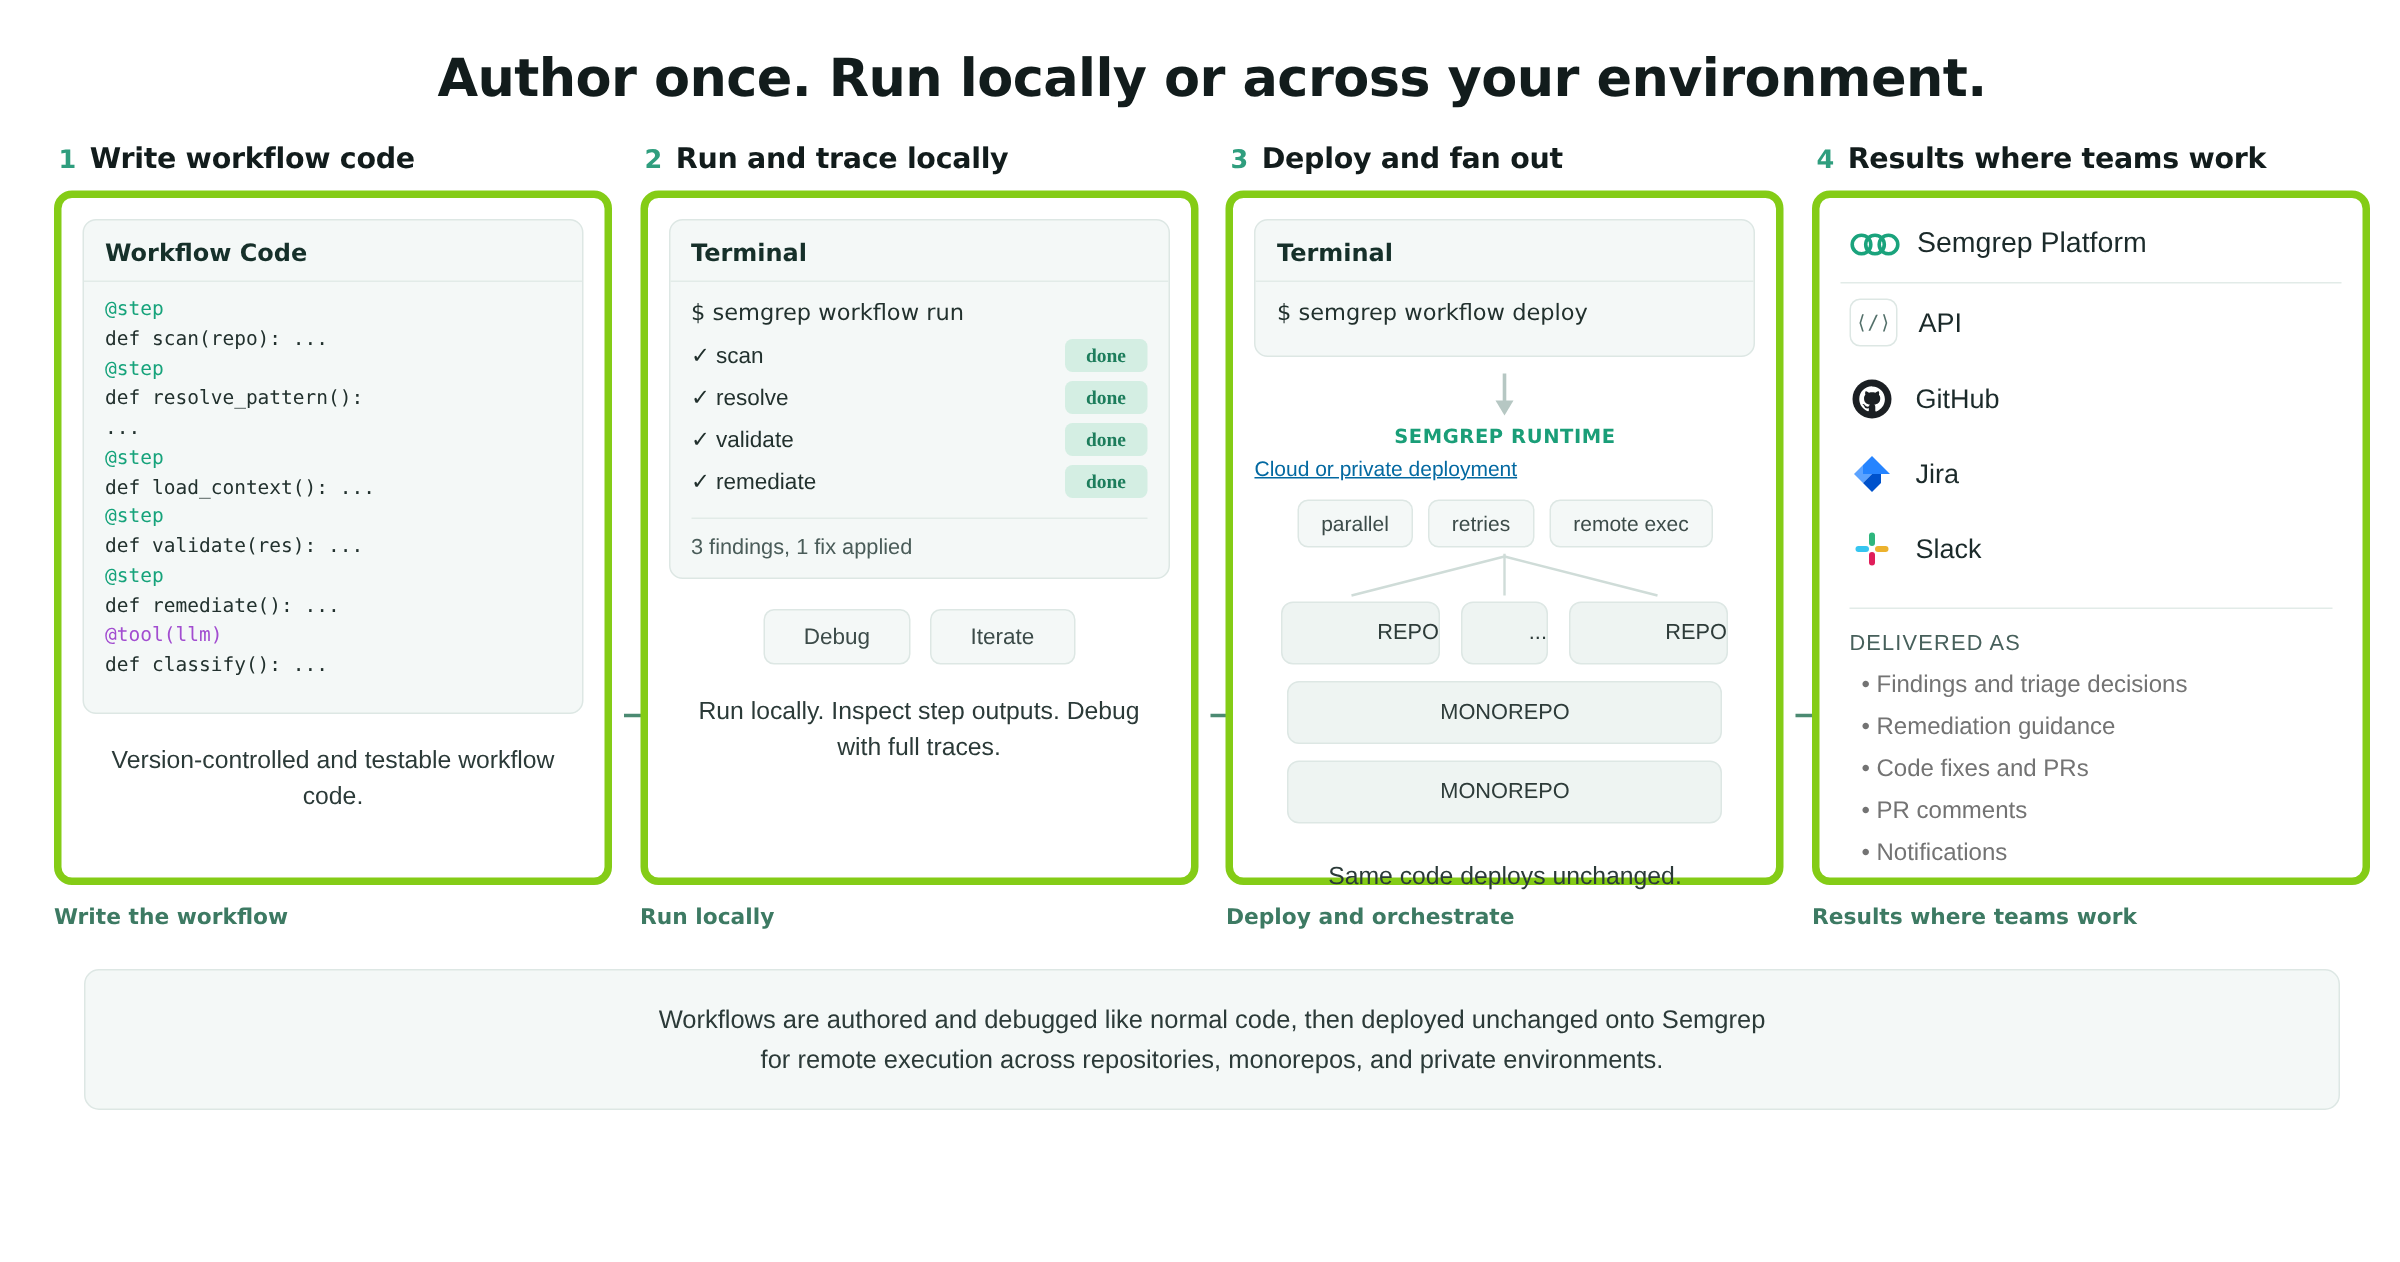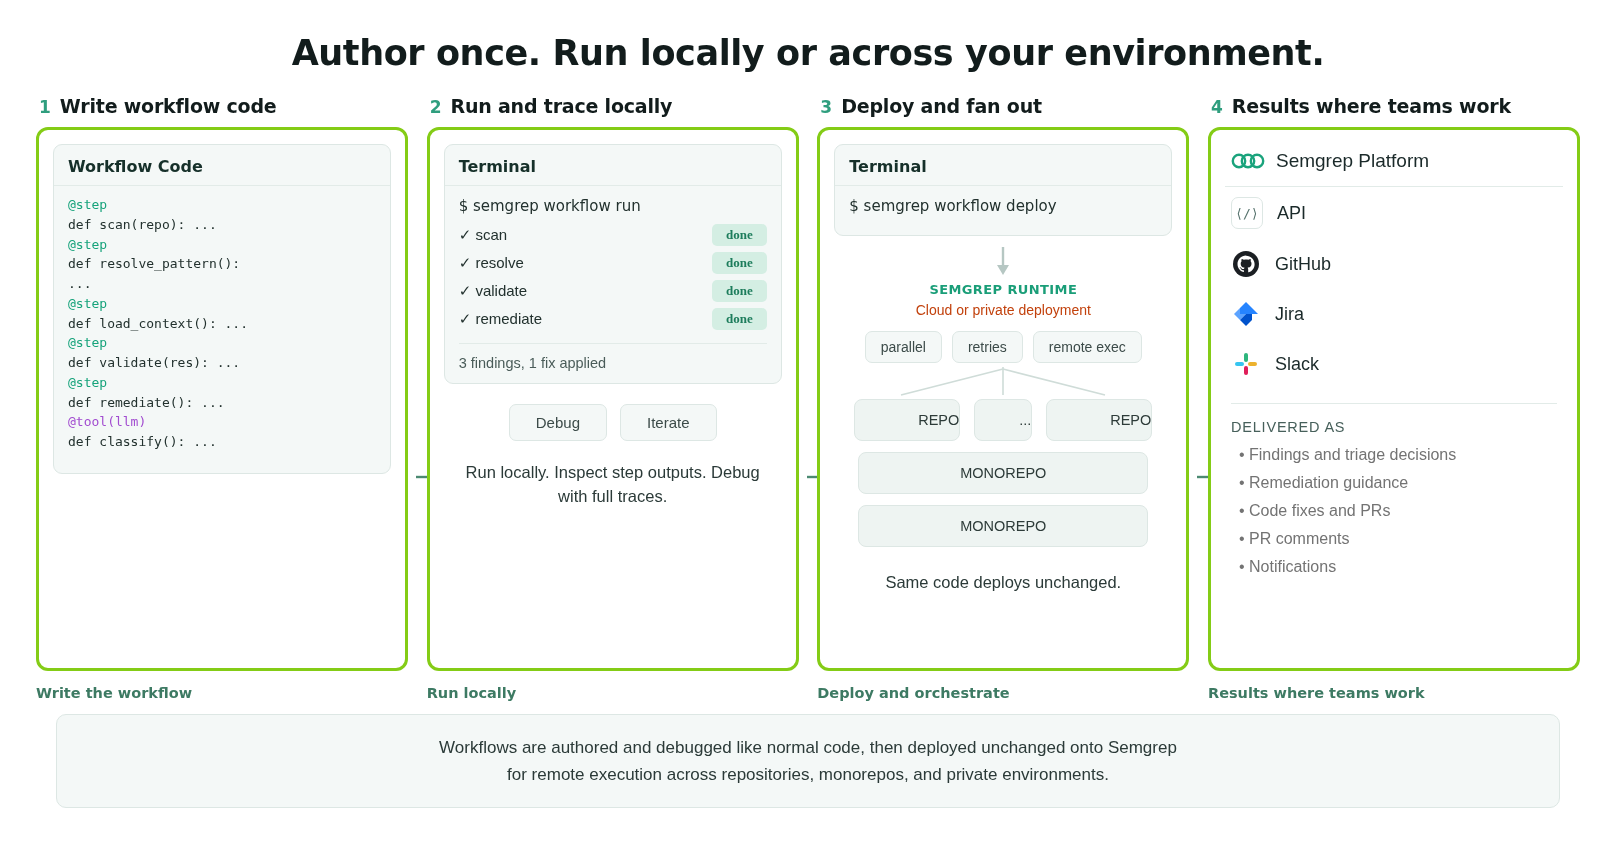--- a/index.html
+++ b/index.html
@@ -58,24 +58,24 @@
     font-family: "DejaVu Sans", sans-serif;
   }
   .col-title {
     font-size: 19px;
     font-weight: bold;
     color: #121c1c;
     font-family: "DejaVu Sans", sans-serif;
     letter-spacing: -0.2px;
   }
   .card {
-    border: 3px solid #84cc16;
+    border: 5px solid #84cc16;
     border-radius: 12px;
     background: #ffffff;
-    height: 544px;
+    height: 463px;
     box-sizing: border-box;
     padding: 14px;
     position: relative;
   }
   .caption {
     text-align: left;
     font-size: 14.5px;
     color: #3d7a63;
     font-weight: bold;
     margin-top: 14px;
@@ -177,24 +177,24 @@
   .runtime-title {
     text-align: center;
     color: #1a9e78;
     font-weight: bold;
     font-size: 13px;
     letter-spacing: 0.4px;
     font-family: "DejaVu Sans", sans-serif;
     margin-top: 4px;
   }
   .runtime-sub {
-    text-align: center;
-    color: #c2410c;
+    color: #0369a1;
     font-size: 14px;
     margin-top: 5px;
+    text-decoration: underline;
   }
   .chip-row {
     display: flex;
     justify-content: center;
     gap: 10px;
     margin-top: 13px;
   }
   .chip {
     border: 1px solid #dde7e4;
     background: #f4f8f7;
@@ -282,21 +282,21 @@
     border: 1px solid #dde7e4;
     background: #f4f8f7;
     border-radius: 10px;
     padding: 19px 20px;
     text-align: center;
     font-size: 17px;
     line-height: 1.6;
     color: #2b3a38;
     box-sizing: border-box;
   }
-  .footer-wrap { margin-top: 13px; }
+  .footer-wrap { margin-top: 26px; }
   .icon-box {
     width: 30px; height: 30px;
     border: 1px solid #dde7e4;
     border-radius: 7px;
     display: flex; align-items: center; justify-content: center;
     color: #53706a;
     font-size: 13px;
     font-family: "DejaVu Sans Mono", monospace;
     background: #ffffff;
   }
@@ -327,20 +327,21 @@
             <div class="deco">@step</div>
             <div>def load_context(): ...</div>
             <div class="deco">@step</div>
             <div>def validate(res): ...</div>
             <div class="deco">@step</div>
             <div>def remediate(): ...</div>
             <div class="tool">@tool(llm)</div>
             <div>def classify(): ...</div>
           </div>
         </div>
+        <div class="cap-text">Version-controlled and testable workflow code.</div>
       </div>
       <div class="caption">Write the workflow</div>
 
       <svg class="mid-arrow" style="left:378px;" viewBox="0 0 40 20">
         <line x1="2" y1="10" x2="28" y2="10" stroke="#4b8a72" stroke-width="2.4"></line>
         <polygon points="28,4 39,10 28,16" fill="#4b8a72"></polygon>
       </svg>
     </div>
 
     <div class="col">

